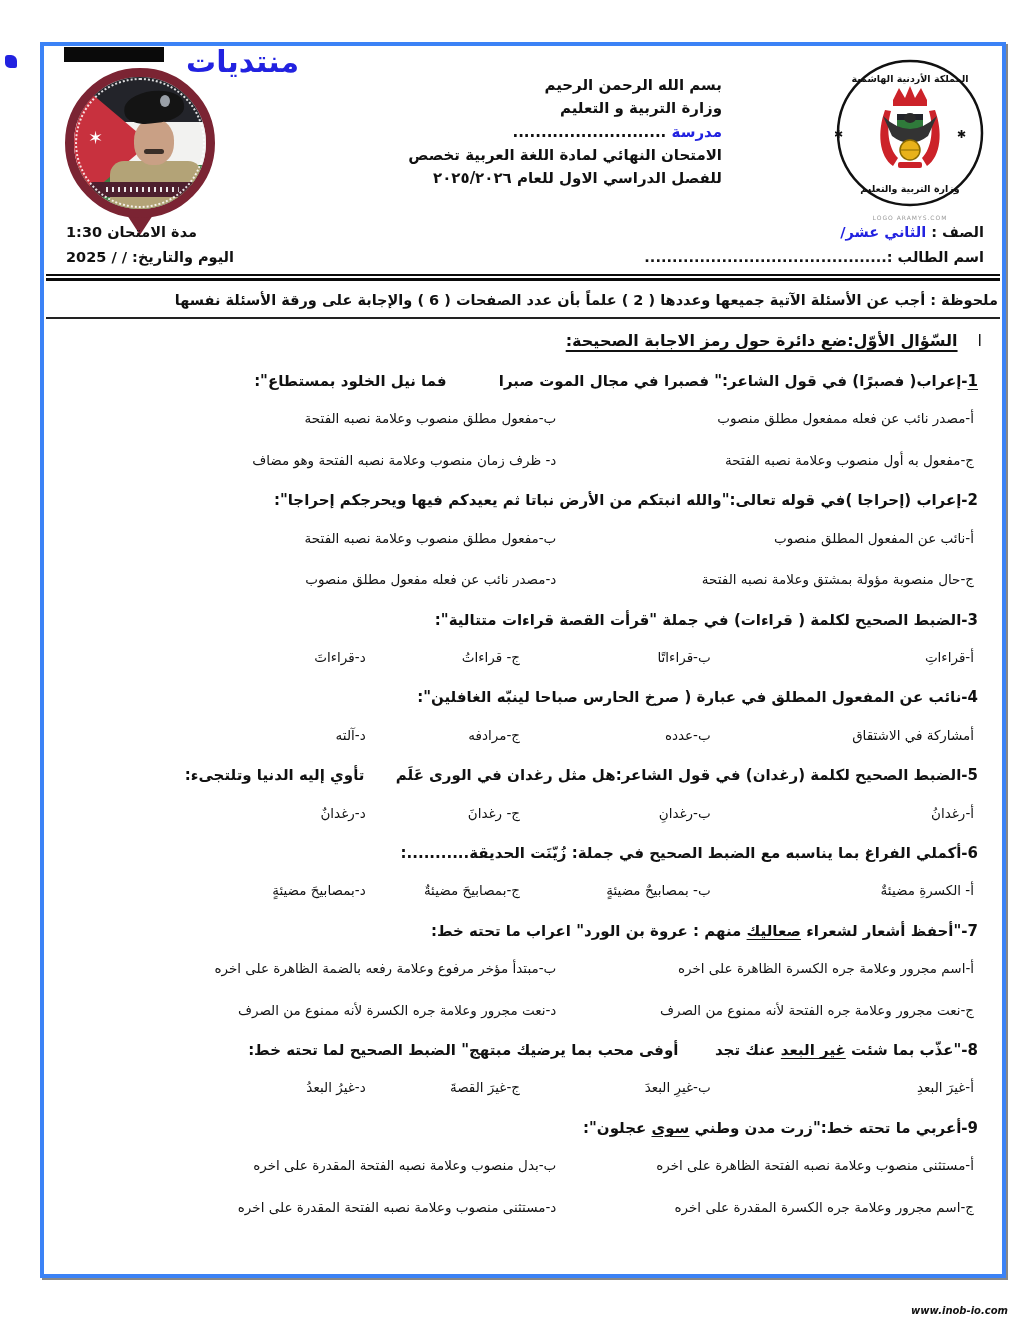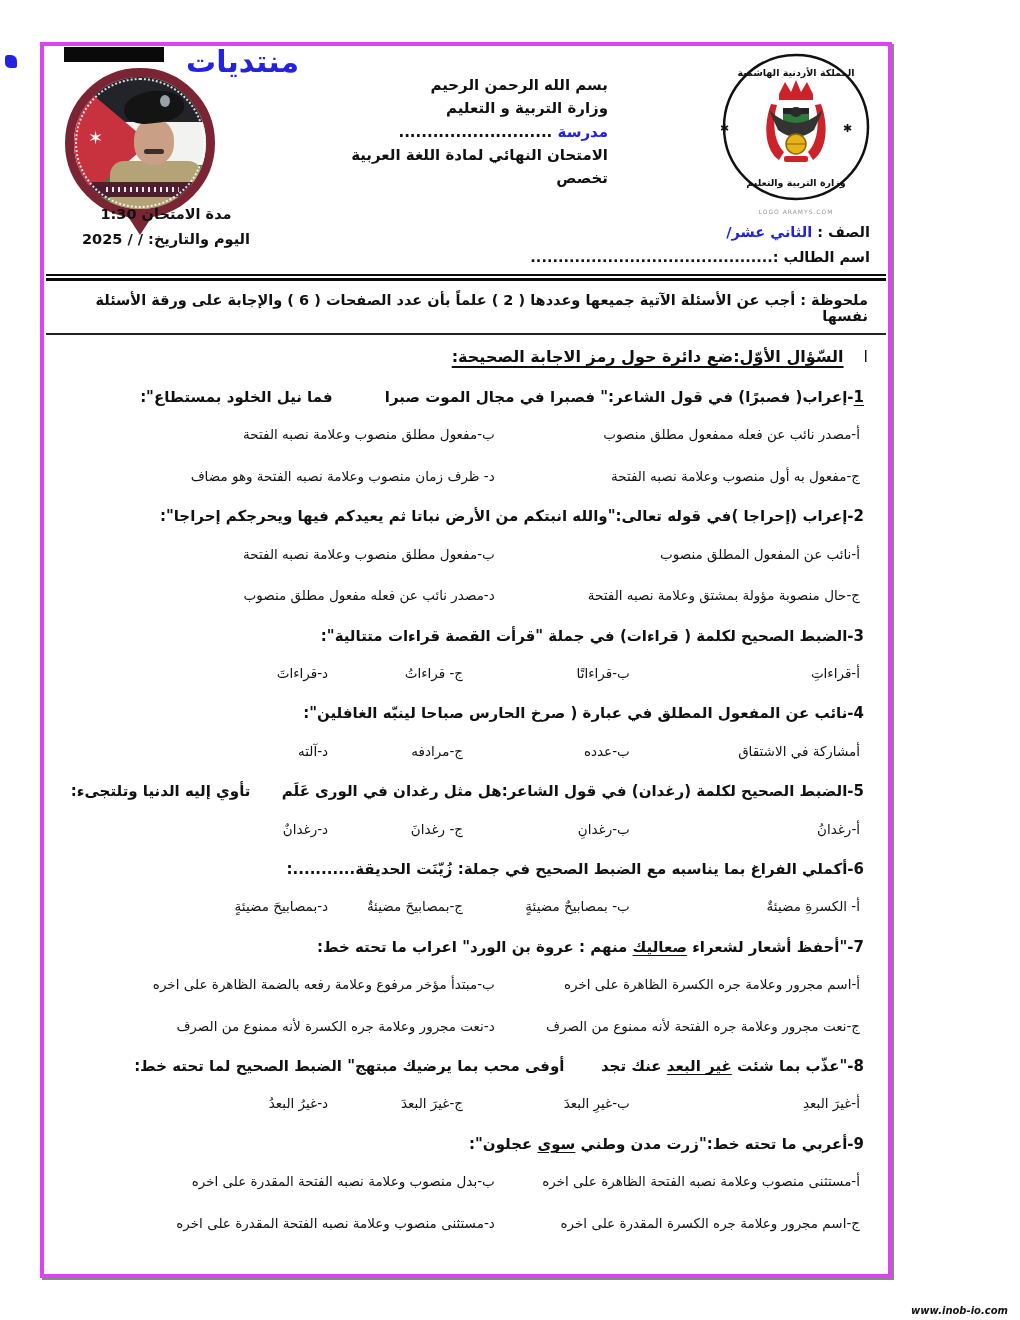--- a/index.html
+++ b/index.html
@@ -1,20 +1,20 @@
 <!DOCTYPE html>
 <html lang="ar" dir="rtl"><head>
 <meta charset="utf-8">
 <style>
   * { margin:0; padding:0; box-sizing:border-box; }
   html,body { width:1020px; height:1320px; background:#fff; font-family:"DejaVu Sans", sans-serif; }
   body { position:relative; overflow:hidden; color:#111; }
 
-  .sheet { position:absolute; left:40px; top:42px; width:852px; height:1236px;
-           border:4px solid #d946ef; background:#fff; box-shadow:2px 2px 0 #888; }
+  .sheet { position:absolute; left:40px; top:42px; width:966px; height:1236px;
+           border:4px solid #3b82f6; background:#fff; box-shadow:2px 2px 0 #888; }
 
   
   .header { position:relative; height:228px; }
 
   .redact-bar { position:absolute; left:20px; top:1px; width:100px; height:15px; background:#0a0a0a; }
   .forum-watermark { position:absolute; left:142px; top:-2px; font-size:30px; font-weight:bold; color:#2222e0; }
 
   .stray-mark { position:fixed; left:5px; top:55px; width:12px; height:13px; background:#2222e0; border-radius:3px 6px 2px 5px; }
 
   .king-badge { position:absolute; left:12px; top:22px; width:168px; text-align:center; }
@@ -38,31 +38,31 @@
             background-image:repeating-linear-gradient(90deg, rgba(255,255,255,.9) 0 2px, transparent 2px 6px);
             background-size:70% 5px; background-position:center; background-repeat:no-repeat; }
   .tail { width:0; height:0; margin:-3px auto 0; border-left:13px solid transparent; border-right:13px solid transparent;
           border-top:20px solid #7b2433; }
 
   .head-center { position:absolute; left:280px; right:280px; top:28px; text-align:right; font-weight:bold; }
   .head-center div { font-size:15px; line-height:1.55; }
   .basmala { font-size:14px; }
   .school-label { color:#2222e0; }
 
-  .ministry-logo { position:absolute; right:14px; top:6px; width:156px; text-align:center; }
+  .ministry-logo { position:absolute; right:14px; top:12px; width:156px; text-align:center; }
   .logo-caption { font-size:6px; color:#999; letter-spacing:1px; margin-top:2px; }
 
   
   .info-right { position:absolute; right:18px; top:174px; font-weight:bold; font-size:14.5px; line-height:1.75; }
   .class-value { color:#2222e0; }
-  .info-left { position:absolute; left:22px; top:156px; width:200px; font-weight:bold; font-size:14.5px; line-height:1.75; text-align:center; }
+  .info-left { position:absolute; left:22px; top:174px; width:200px; font-weight:bold; font-size:14.5px; line-height:1.75; text-align:left; }
 
   
   .double-rule { height:7px; margin:0 2px; border-top:2px solid #0a0a0a; border-bottom:3px solid #0a0a0a; }
-  .note { font-weight:bold; font-size:14.5px; padding:11px 20px 9px; white-space:pre-wrap; }
+  .note { font-weight:bold; font-size:14.5px; padding:11px 4px 9px; white-space:pre-wrap; }
   .thin-rule { border-top:2px solid #222; margin:0 2px; }
 
   
   .content { padding:0 20px 0 14px; }
   .section-line { margin-top:12px; font-size:16px; font-weight:bold; }
   .margin-mark { margin-left:20px; font-weight:normal; }
   .section-title { text-decoration:underline; text-underline-offset:4px; text-decoration-thickness:1.5px; }
 
   .q-text { font-size:15px; font-weight:bold; margin:21px 4px 0; white-space:pre-wrap; line-height:1.35; }
   .ul { text-decoration:underline; text-underline-offset:3px; }
@@ -101,20 +101,21 @@
         <div class="banner"></div>
       </div>
       <div class="tail"></div>
     </div>
 
     <div class="head-center">
       <div class="basmala">بسم الله الرحمن الرحيم</div>
       <div>وزارة التربية و التعليم</div>
       <div><span class="school-label">مدرسة </span><span>...........................</span></div>
       <div>الامتحان النهائي لمادة اللغة العربية تخصص</div>
+      <div>للفصل الدراسي الاول للعام ٢٠٢٥/٢٠٢٦</div>
     </div>
 
     <div class="ministry-logo">
       <svg width="150" height="150" viewBox="0 0 150 150">
         <circle cx="75" cy="75" r="72" fill="#fff" stroke="#111" stroke-width="2.5"></circle>
         <text x="75" y="24" text-anchor="middle" font-size="9.5" font-weight="bold" fill="#111">المملكة الأردنية الهاشمية</text>
         <text x="75" y="134" text-anchor="middle" font-size="9.5" font-weight="bold" fill="#111">وزارة التربية والتعليم</text>
         <text x="8" y="80" font-size="11" fill="#111">✱</text>
         <text x="131" y="80" font-size="11" fill="#111">✱</text>
         <polygon points="58,42 64,30 70,40 75,28 80,40 86,30 92,42 92,48 58,48" fill="#cc2229"></polygon>
@@ -213,21 +214,21 @@
             <div class="opt">ب-مبتدأ مؤخر مرفوع وعلامة رفعه بالضمة الظاهرة على اخره</div>
             <div class="opt">ج-نعت مجرور وعلامة جره الفتحة لأنه ممنوع من الصرف</div>
             <div class="opt">د-نعت مجرور وعلامة جره الكسرة لأنه ممنوع من الصرف</div>
           </div>
         </div>
         <div class="q">
           <div class="q-text"><span>8-"عذّب بما شئت </span><span class="ul">غير البعد</span><span> عنك تجد       أوفى محب بما يرضيك مبتهج" الضبط الصحيح لما تحته خط:</span></div>
           <div class="opts four">
             <div class="opt">أ-غيرَ البعدِ</div>
             <div class="opt">ب-غيرِ البعدَ</div>
-            <div class="opt">ج-غيرَ البعدَ</div>
+            <div class="opt">ج-غيرَ القصةَ</div>
             <div class="opt">د-غيرُ البعدُ</div>
           </div>
         </div>
         <div class="q">
           <div class="q-text"><span>9-أعربي ما تحته خط:"زرت مدن وطني </span><span class="ul">سوى</span><span> عجلون":</span></div>
           <div class="opts two">
             <div class="opt">أ-مستثنى منصوب وعلامة نصبه الفتحة الظاهرة على اخره</div>
             <div class="opt">ب-بدل منصوب وعلامة نصبه الفتحة المقدرة على اخره</div>
             <div class="opt">ج-اسم مجرور وعلامة جره الكسرة المقدرة على اخره</div>
             <div class="opt">د-مستثنى منصوب وعلامة نصبه الفتحة المقدرة على اخره</div>

